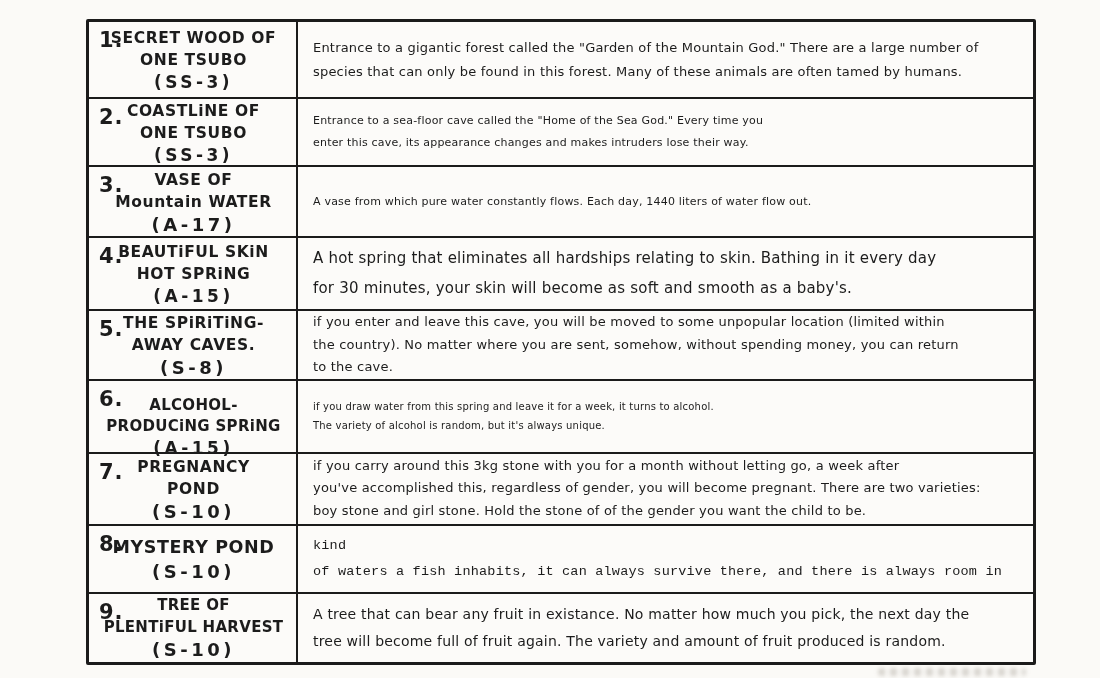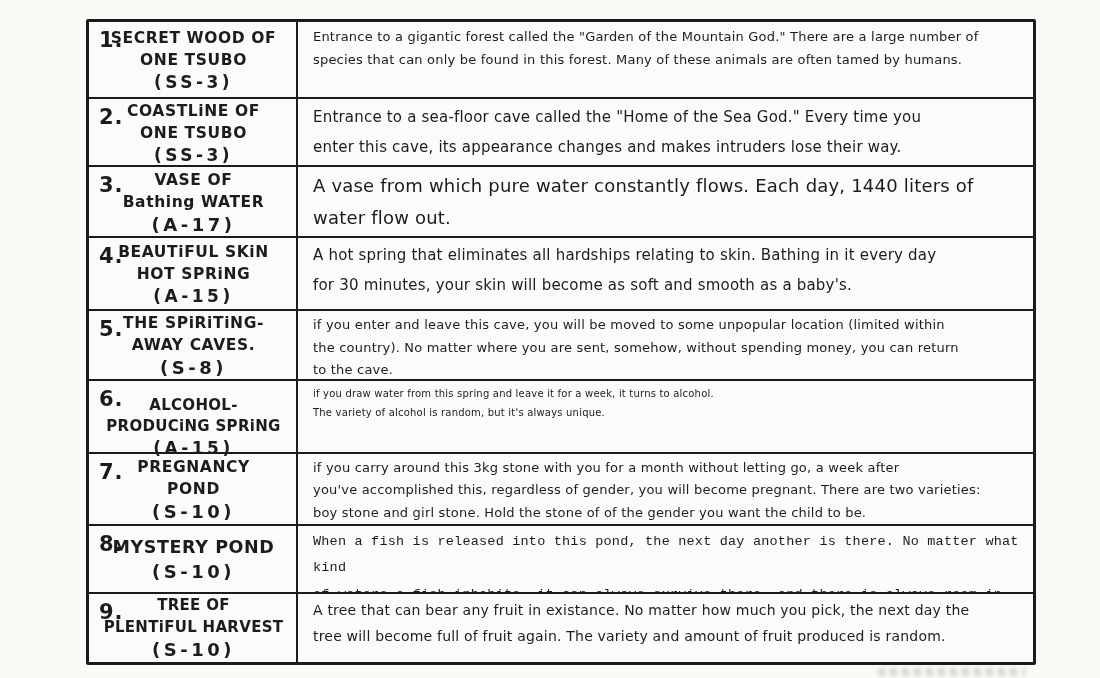--- a/index.html
+++ b/index.html
@@ -47,34 +47,34 @@
     white-space: pre-line;
     text-align: center;
   }
   .code {
     font-size: 17px;
     font-weight: bold;
     letter-spacing: 3.5px;
     margin-top: 1px;
   }
   .desc-cell {
-    display: flex; 
+    display: flex; align-items: center;
     padding: 3px 10px 3px 15px;
     min-height: 0;
     overflow: hidden;
   }
   .desc {
     white-space: pre-line;
     line-height: 1.8;
     letter-spacing: 0.2px;
   }
   
   .r1 .desc { font-size: 13px; }
-  .r2 .desc { font-size: 15px; line-height: 2.0; }
-  .r3 .desc { font-size: 18px; }
+  .r2 .desc { font-size: 11px; line-height: 2.0; }
+  .r3 .desc { font-size: 11px; }
   .r4 .desc { font-size: 15px; line-height: 1.95; }
   .r5 .desc { font-size: 13px; line-height: 1.75; }
   .r6 .desc { font-size: 10px; line-height: 1.9; }
   .r7 .desc { font-size: 13px; line-height: 1.75; }
   .r8 .desc { font-size: 13.5px; line-height: 1.95; font-family: Liberation Mono, monospace; }
   .r9 .desc { font-size: 14px; line-height: 1.9; }
   .r6 .name { font-size: 15px; letter-spacing: 0.3px; margin-top: 20px; }
   .r9 .name { font-size: 15px; letter-spacing: 0.3px; }
   .r8 .name { font-size: 17.5px; }
   .r8 .code, .r9 .code, .r7 .code, .r5 .code, .r3 .code { font-size: 18px; }
@@ -116,21 +116,21 @@
     <div class="desc-cell">
       <div class="desc">Entrance to a sea-floor cave called the "Home of the Sea God." Every time you
 enter this cave, its appearance changes and makes intruders lose their way.</div>
     </div>
   </div>
 
   <div class="row r3">
     <div class="name-cell">
       <span class="num">3.</span>
       <div class="name">VASE OF
-Bathing WATER</div>
+Mountain WATER</div>
       <div class="code">(A-17)</div>
     </div>
     <div class="desc-cell">
       <div class="desc">A vase from which pure water constantly flows. Each day, 1440 liters of water flow out.</div>
     </div>
   </div>
 
   <div class="row r4">
     <div class="name-cell">
       <span class="num">4.</span>

